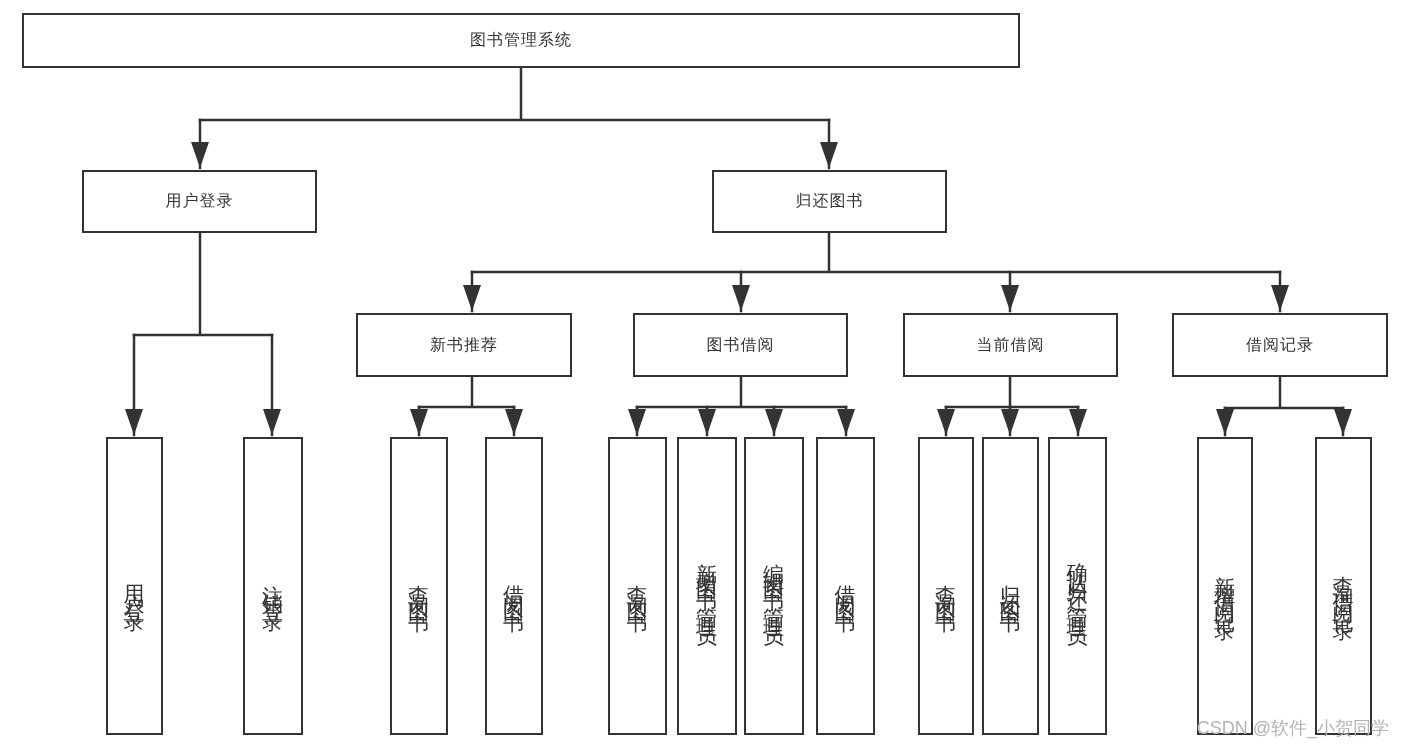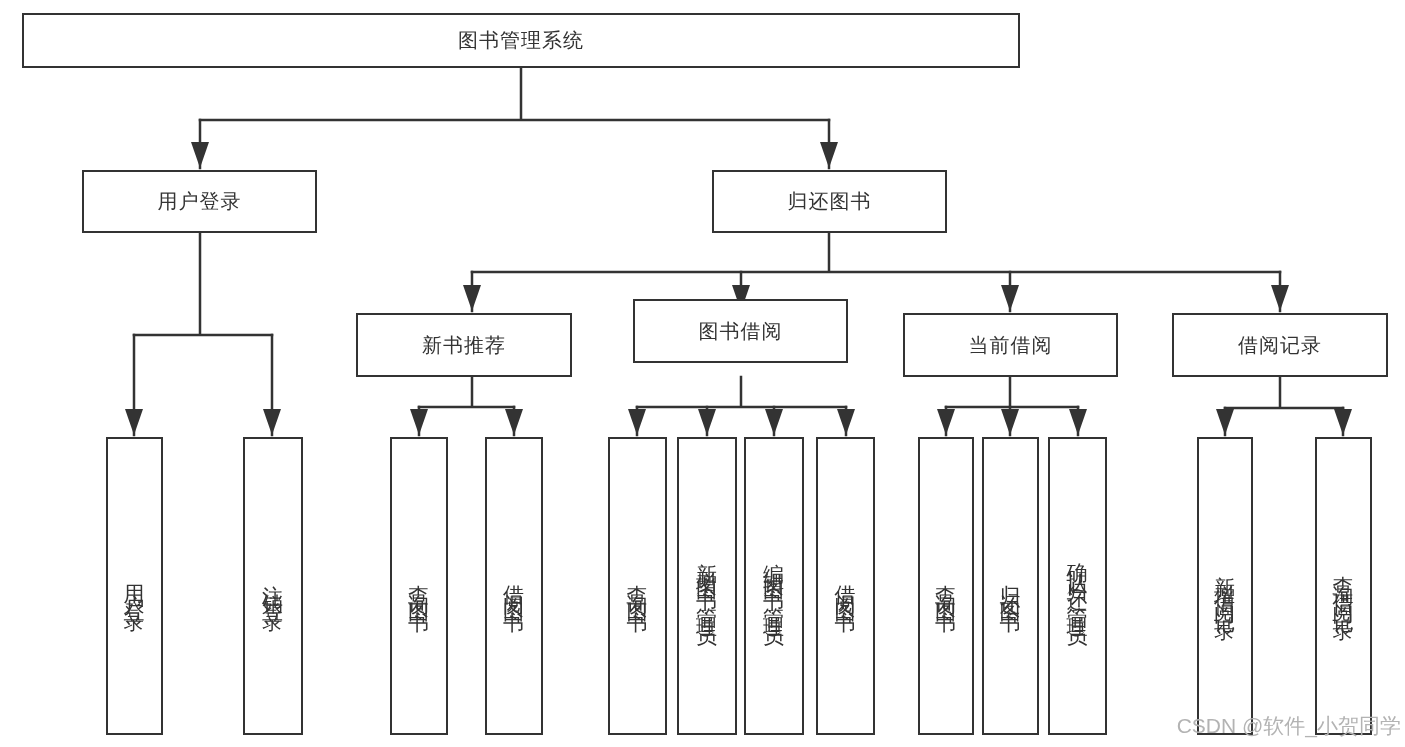--- a/index.html
+++ b/index.html
@@ -24,51 +24,51 @@
   .node {
     position: absolute;
     box-sizing: border-box;
     background: #ffffff;
     border: 2.5px solid #333333;
     color: #333333;
     display: flex;
     align-items: center;
     justify-content: center;
     z-index: 1;
-    font-size: 20px;
+    font-size: 16px;
   }
   .node .hlabel {
     white-space: nowrap;
     letter-spacing: 1px;
   }
   .leaf {
     font-size: 21px;
   }
   .leaf .vlabel {
     writing-mode: vertical-rl;
     text-orientation: mixed;
     letter-spacing: 9px;
     line-height: 1.0;
     white-space: nowrap;
   }
   #watermark {
     position: absolute;
-    right: 4px;
+    right: 16px;
     bottom: 7px;
     z-index: 2;
     color: #b3b3b3;
-    font-size: 21px;
+    font-size: 18px;
     white-space: nowrap;
   }
   
   #n-root   { left:22px;  top:13px;  width:998px; height:55px; }
   #n-login  { left:82px;  top:170px; width:235px; height:63px; }
   #n-mgmt   { left:712px; top:170px; width:235px; height:63px; }
   #n-newrec { left:356px; top:313px; width:216px; height:64px; }
-  #n-borrow { left:633px; top:299px; width:215px; height:64px; }
+  #n-borrow { left:633px; top:313px; width:215px; height:64px; }
   #n-curr   { left:903px; top:313px; width:215px; height:64px; }
   #n-record { left:1172px;top:313px; width:216px; height:64px; }
   .leaf { top:437px; height:298px; }
   #l-ul1 { left:106px;  width:57px; }
   #l-ul2 { left:243px;  width:60px; }
   #l-nb1 { left:390px;  width:58px; }
   #l-nb2 { left:485px;  width:58px; }
   #l-bb1 { left:608px;  width:59px; }
   #l-bb2 { left:677px;  width:60px; }
   #l-bb3 { left:744px;  width:60px; }

